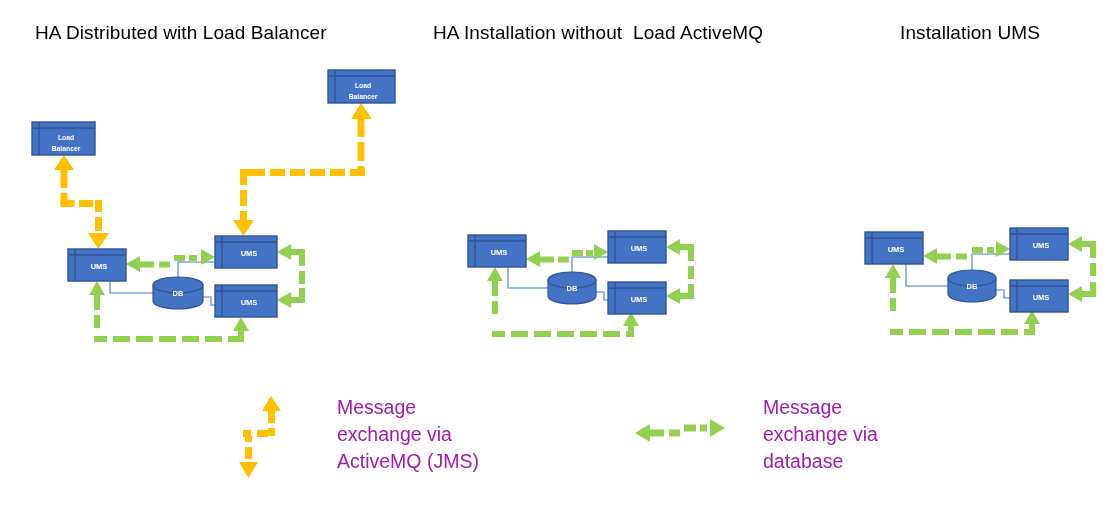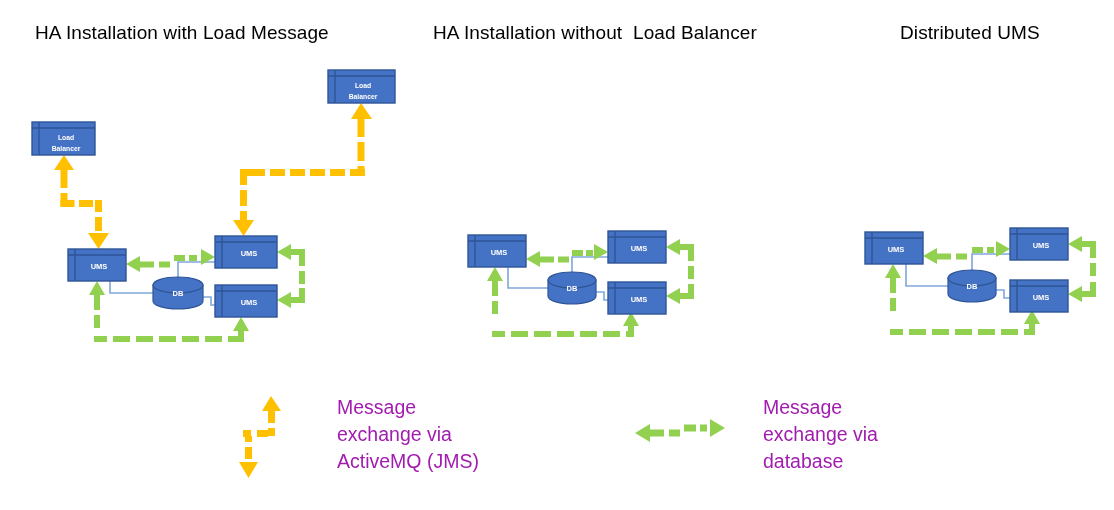--- a/index.html
+++ b/index.html
@@ -65,23 +65,23 @@
     font-weight: bold;
     fill: #ffffff;
     font-family: "Liberation Sans", sans-serif;
     text-anchor: middle;
     dominant-baseline: middle;
   }
 </style>
 </head>
 <body>
 
-<div class="diagram-title" id="title-1">HA Installation with Load Message</div>
-<div class="diagram-title" id="title-2">HA Installation without  Load Balancer</div>
-<div class="diagram-title" id="title-3">Distributed UMS</div>
+<div class="diagram-title" id="title-1">HA Distributed with Load Balancer</div>
+<div class="diagram-title" id="title-2">HA Installation without  Load ActiveMQ</div>
+<div class="diagram-title" id="title-3">Installation UMS</div>
 
 <div class="legend-text" id="legend-1-text">Message
 exchange via
 ActiveMQ (JMS)</div>
 <div class="legend-text" id="legend-2-text">Message
 exchange via
 database</div>
 
 <svg id="canvas" viewBox="0 0 1114 510">
   <defs>

